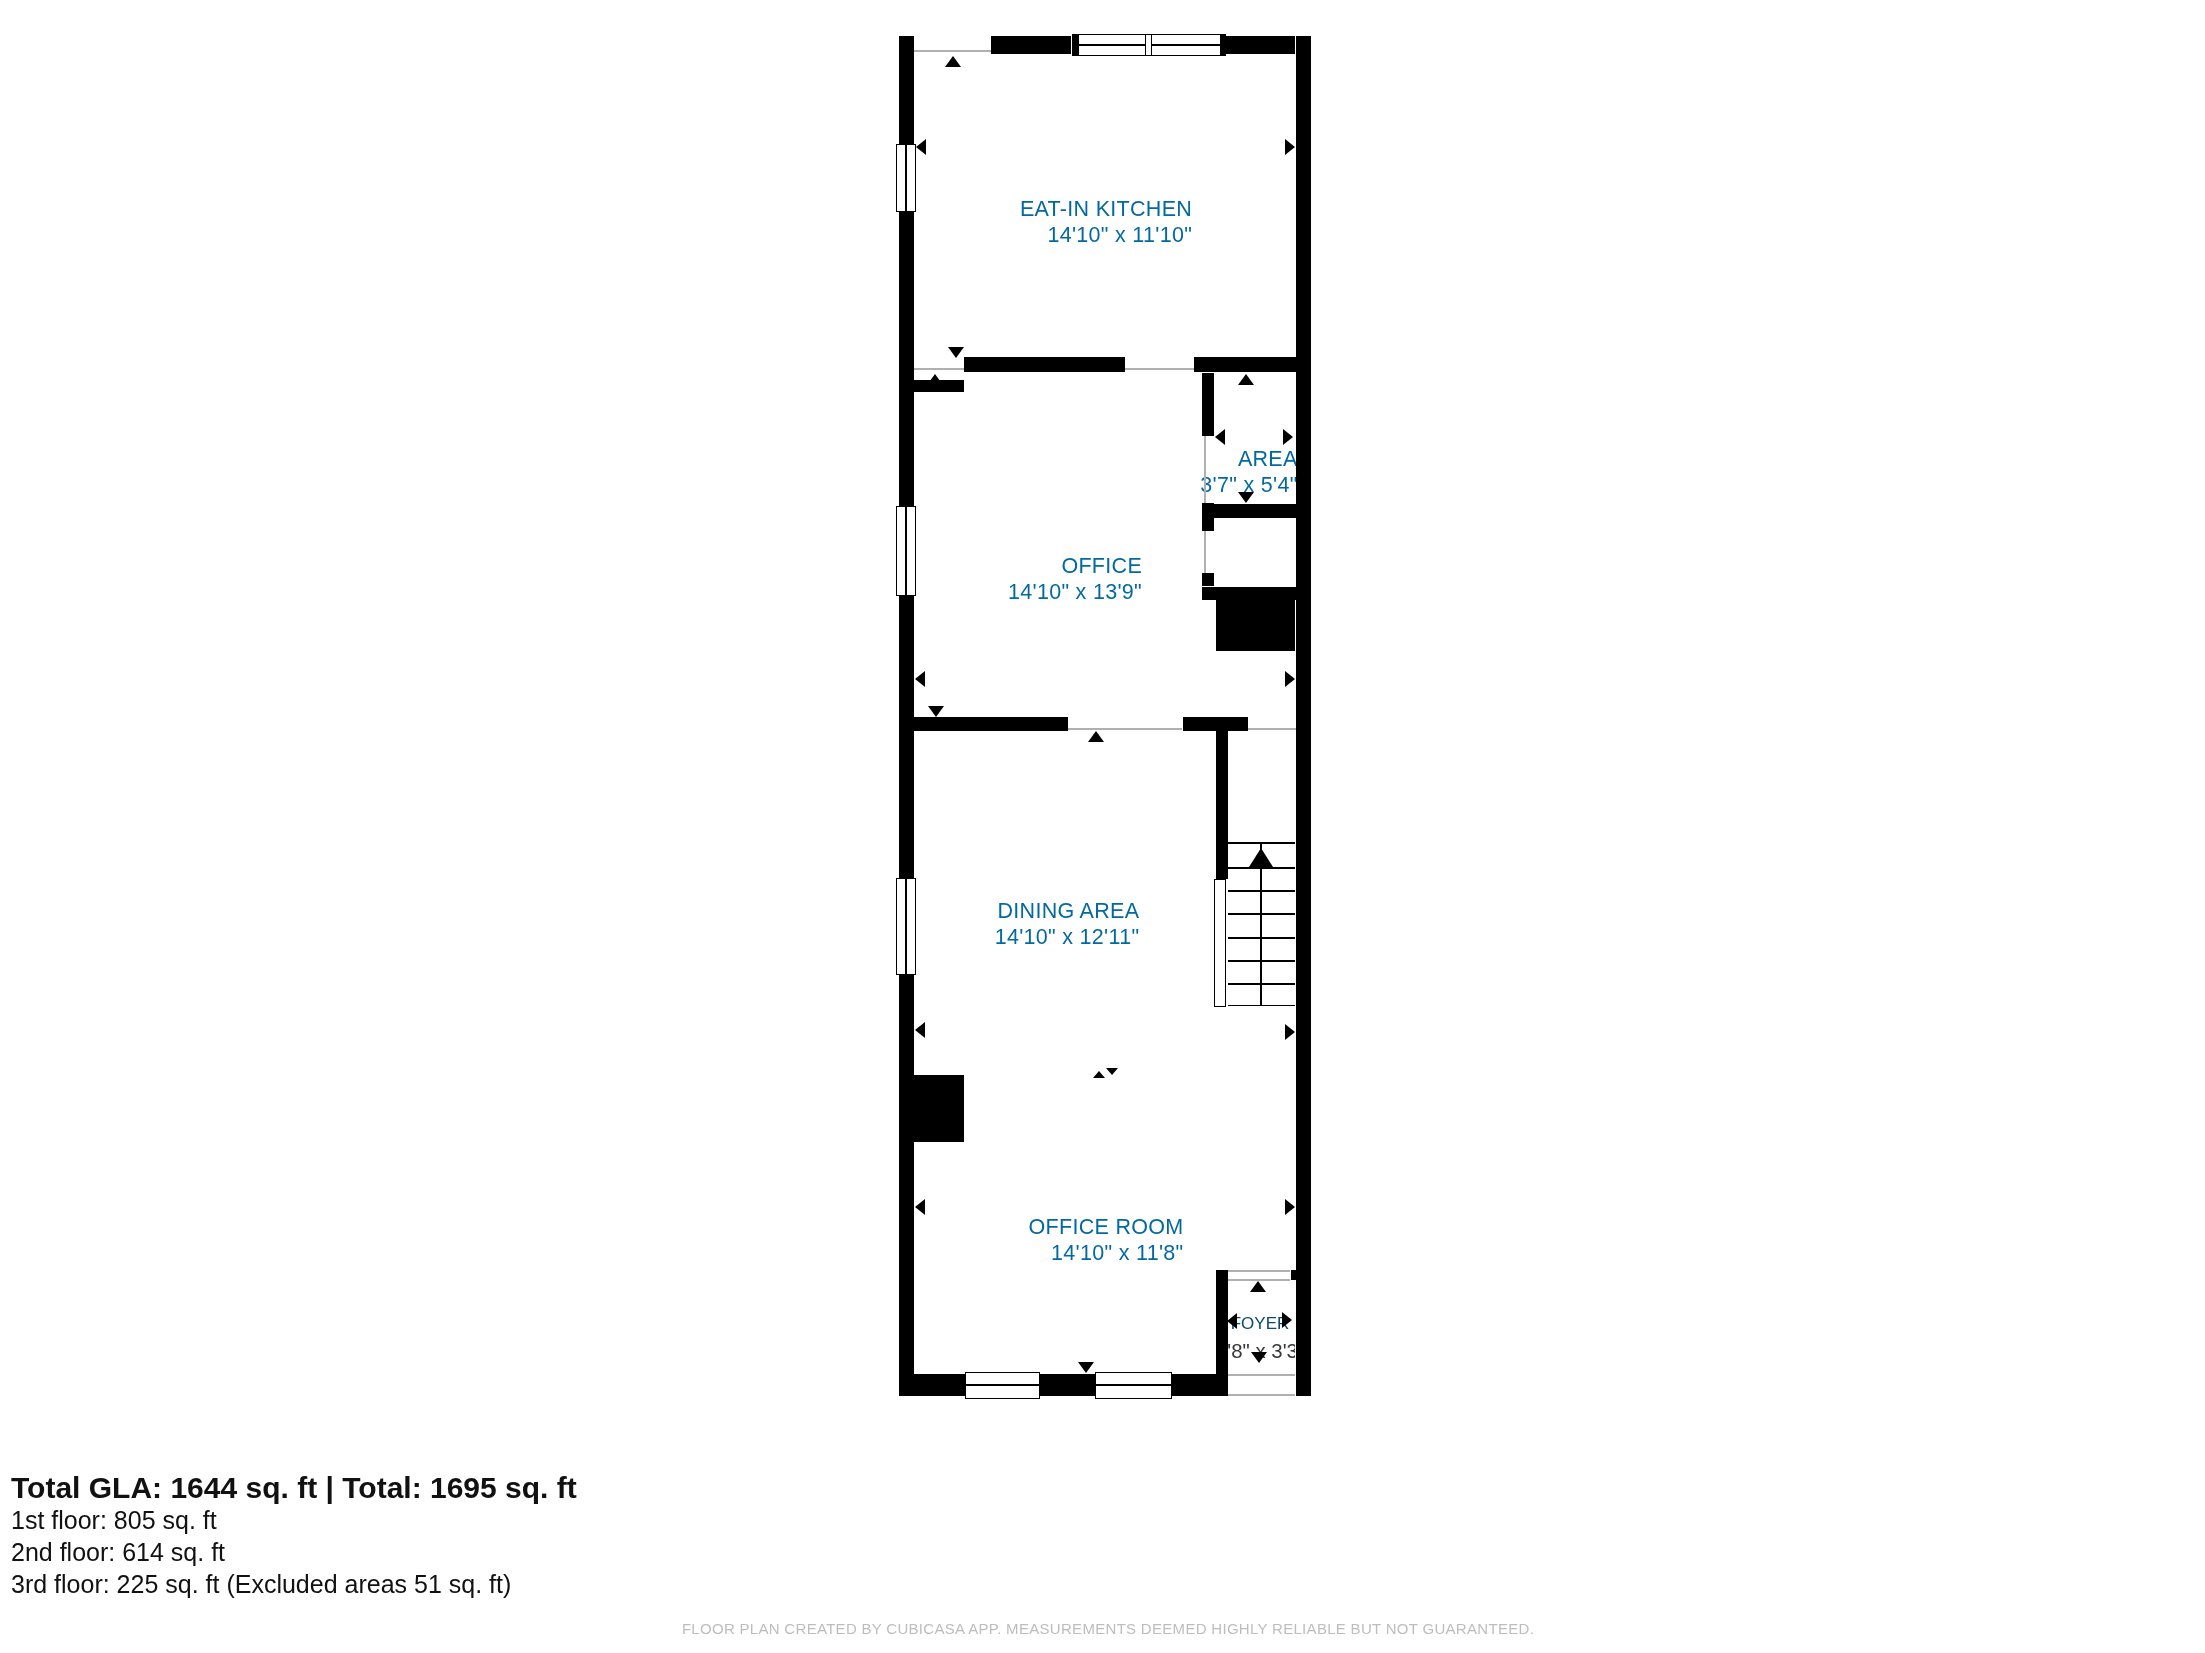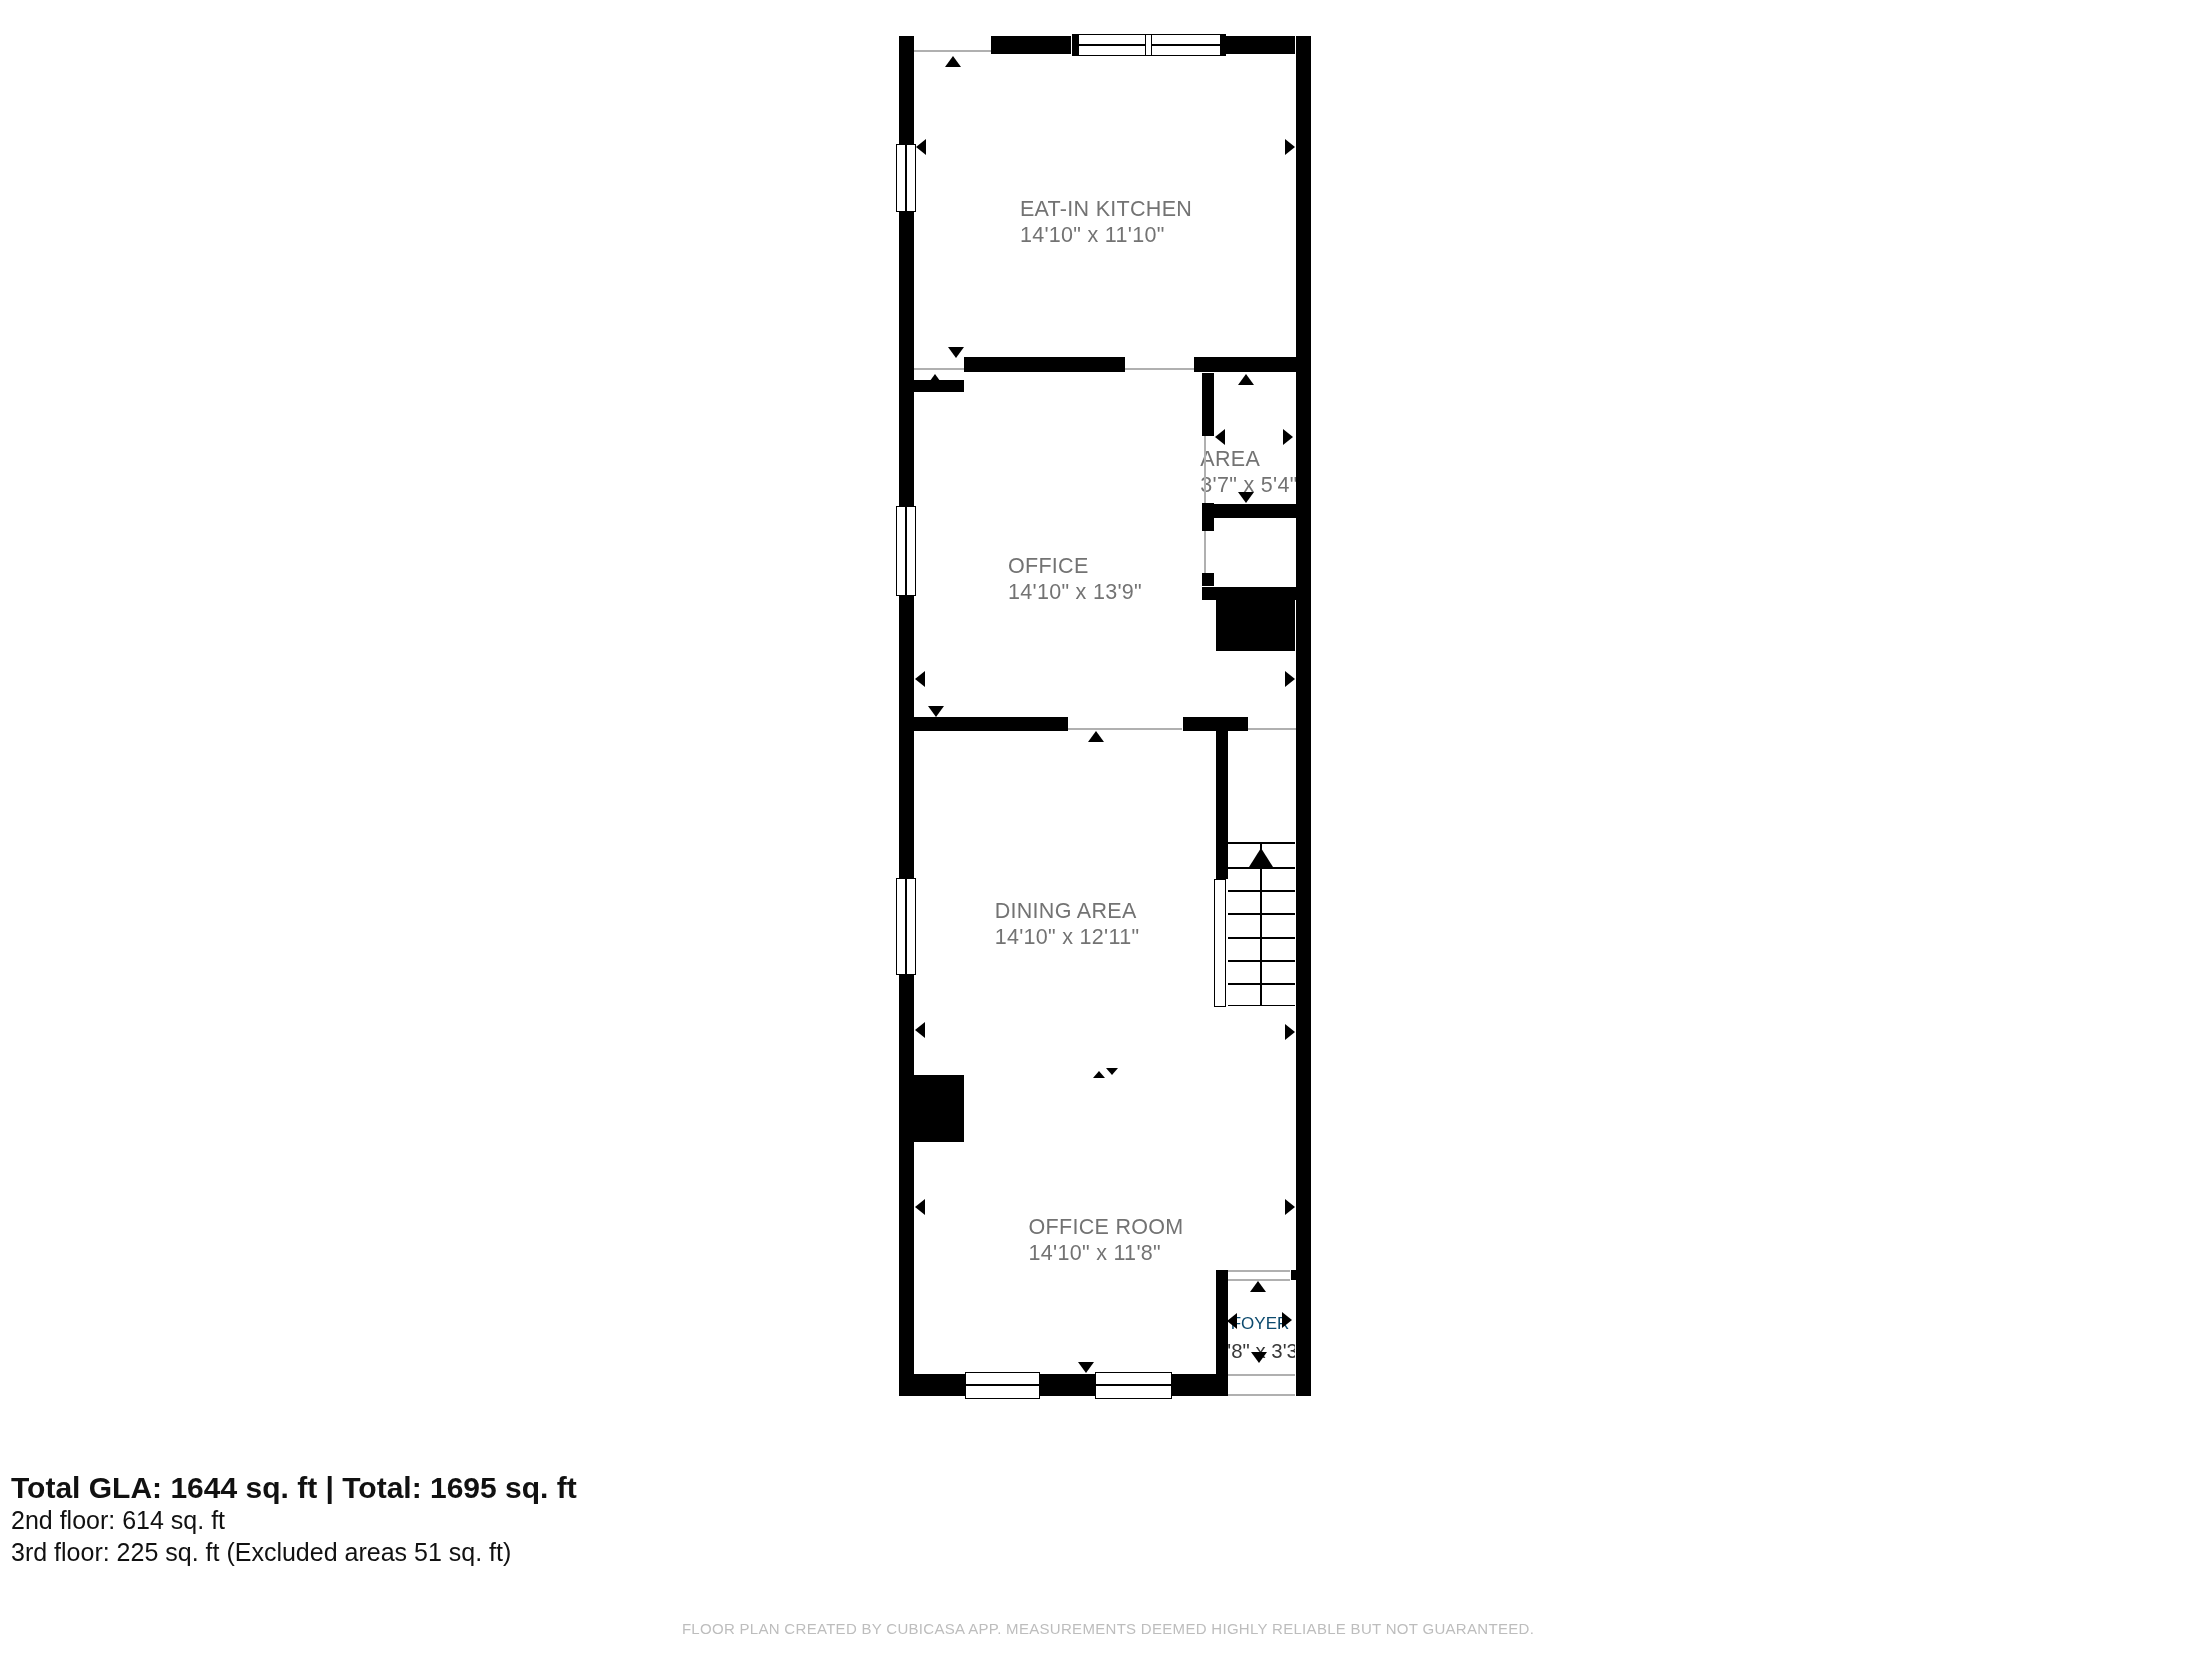--- a/index.html
+++ b/index.html
@@ -16,22 +16,22 @@
   .dw-mullion{position:absolute;left:50%;margin-left:-3.9px;width:4.4px;top:0;bottom:0;
               border-left:1.7px solid #000;border-right:1.7px solid #000;background:#fff;}
   .tri{position:absolute;width:0;height:0;z-index:7;}
   .t-up{border-left:8.8px solid transparent;border-right:8.8px solid transparent;border-bottom:11px solid #000;}
   .t-down{border-left:8.8px solid transparent;border-right:8.8px solid transparent;border-top:11px solid #000;}
   .t-left{border-top:8.3px solid transparent;border-bottom:8.3px solid transparent;border-right:10px solid #000;}
   .t-right{border-top:8.3px solid transparent;border-bottom:8.3px solid transparent;border-left:10px solid #000;}
   .t-up.sm,.t-down.sm{border-left-width:6px;border-right-width:6px;}
   .t-up.sm{border-bottom-width:7.7px;}
   .t-down.sm{border-top-width:7.7px;}
-  .room-label{position:absolute;transform:translate(-50%,-50%);text-align:left;z-index:3;
-              font-size:21.5px;line-height:26px;color:#737373;white-space:nowrap;letter-spacing:0.3px;}
+  .room-label{position:absolute;transform:translate(-50%,-50%);text-align:right;z-index:3;
+              font-size:21.5px;line-height:26px;color:#0369a1;white-space:nowrap;letter-spacing:0.3px;}
   .stairs{position:absolute;left:1228px;top:842px;width:67px;height:164px;box-sizing:border-box;
           border-top:2.2px solid #000;border-bottom:1.7px solid #000;z-index:6;}
   .tread{position:absolute;left:0;right:0;height:1.7px;background:#000;}
   .sdiv{position:absolute;left:32px;top:0;bottom:0;width:2.2px;background:#000;}
   .shaft{position:absolute;left:32px;top:22px;width:2.2px;height:29px;background:#000;}
   .t-up-big{border-left:12px solid transparent;border-right:12px solid transparent;border-bottom:19px solid #000;}
   .handrail{position:absolute;left:1214px;top:879px;width:12px;height:128px;background:#fff;
             border:1.7px solid #000;box-sizing:border-box;z-index:6;}
   .foyer-dims-clip{position:absolute;left:1228px;top:1339px;width:67px;height:27.6px;overflow:hidden;z-index:3;}
   .foyer-dims-clip span{display:inline-block;margin-left:-12px;white-space:nowrap;
@@ -171,19 +171,20 @@
     <div>OFFICE ROOM</div>
     <div>14'10" x 11'8"</div>
   </div>
   <div class="foyer-name">FOYER</div>
   <div class="foyer-dims-clip">
     <span>3'8" x 3'3"</span>
   </div>
 
   <div class="summary">
     <p class="tot">Total GLA: 1644 sq. ft | Total: 1695 sq. ft</p>
+    <p class="fl">1st floor: 805 sq. ft</p>
     <p class="fl">2nd floor: 614 sq. ft</p>
     <p class="fl">3rd floor: 225 sq. ft (Excluded areas 51 sq. ft)</p>
   </div>
   <div class="footer">FLOOR PLAN CREATED BY CUBICASA APP. MEASUREMENTS DEEMED HIGHLY RELIABLE BUT NOT GUARANTEED.</div>
 
 </div>
 
 
 </body></html>

